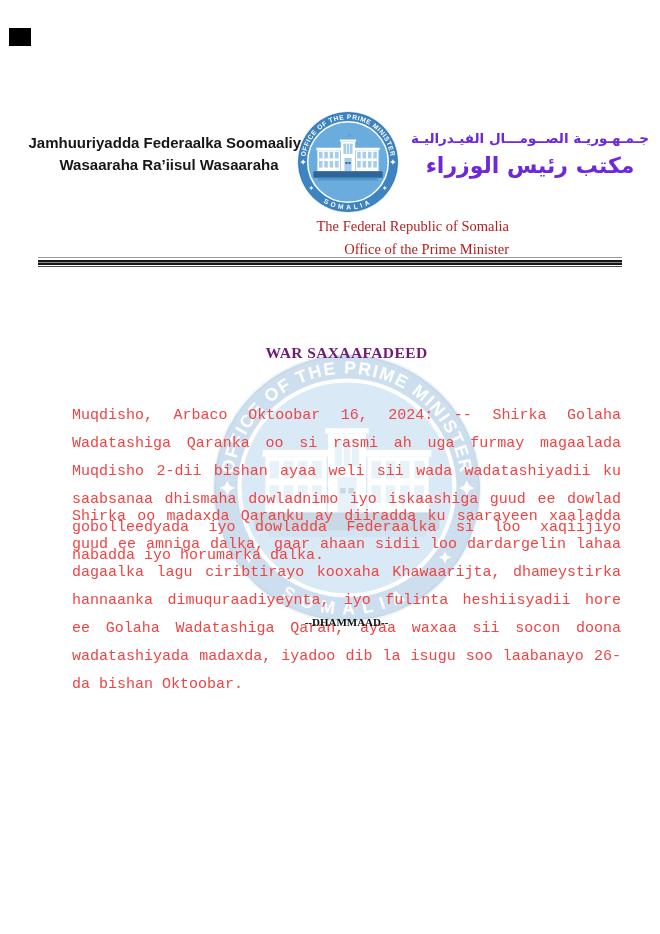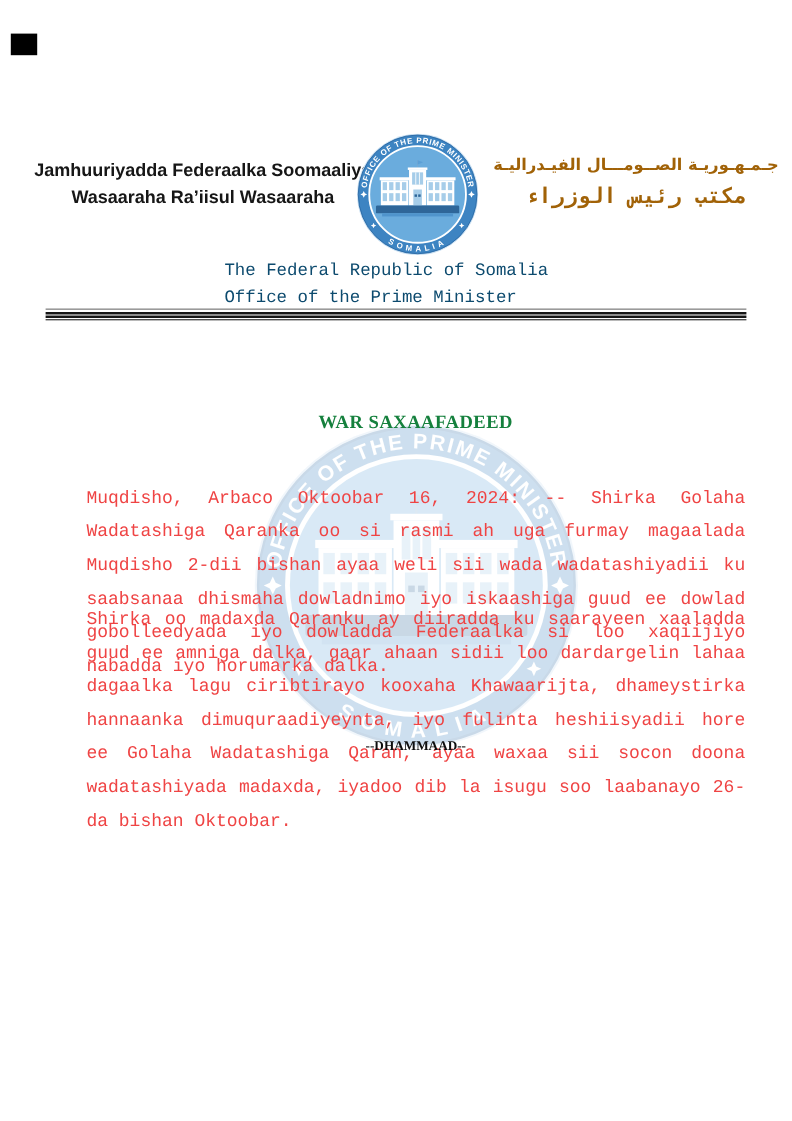--- a/index.html
+++ b/index.html
@@ -23,29 +23,29 @@
     font-family:"Liberation Sans", sans-serif;
     font-weight:bold;font-size:15px;line-height:22px;color:#161616;
   }
   .seal-header{
     position:absolute;left:297px;top:111px;width:102px;height:102px;
   }
   .arabic-title{
     position:absolute;left:408px;top:126px;width:244px;
     text-align:center;direction:rtl;
     font-family:"DejaVu Sans", sans-serif;
-    font-weight:bold;color:#a16207;
+    font-weight:bold;color:#6d28d9;
   }
   .arabic-line1{font-size:13.5px;line-height:25px;}
-  .arabic-line2{font-size:18px;line-height:29px;font-family:Liberation Mono, monospace;}
+  .arabic-line2{font-size:22px;line-height:29px;}
   .english-title{
     position:absolute;left:187px;top:215px;width:322px;
-    text-align:left;
-    font-family:Liberation Mono, monospace;
-    font-weight:500;font-size:14.5px;line-height:22.5px;color:#0c4a6e;
+    text-align:right;
+    font-family:Liberation Serif, serif;
+    font-weight:500;font-size:14.5px;line-height:22.5px;color:#b91c1c;
   }
   .header-divider{
     position:absolute;left:38px;top:257px;width:584px;height:10px;
     background:linear-gradient(to bottom,
       #9a9a9a 0,#9a9a9a 1px,
       #ffffff 1px,#ffffff 3px,
       #161616 3px,#161616 5px,
       #8c8c8c 5px,#8c8c8c 6px,
       #161616 6px,#161616 8px,
       #ffffff 8px,#ffffff 9px,
@@ -53,21 +53,21 @@
   }
   
   .seal-watermark{
     position:absolute;left:211px;top:352px;width:272px;height:272px;
     opacity:0.25;
   }
   
   .body-block{position:absolute;left:72px;width:549px;}
   .pr-title{
     top:344px;text-align:center;
-    font-weight:bold;font-size:15.5px;letter-spacing:0.4px;color:#15803d;
+    font-weight:bold;font-size:15.5px;letter-spacing:0.4px;color:#701a75;
   }
   .pr-par{
     font-size:15px;line-height:28px;
     text-align:justify;text-justify:inter-word;color:#ef4444;font-family:Liberation Mono, monospace;
   }
   .pr-par1{top:402px;}
   .pr-par2{top:503px;}
   .pr-closing{
     top:616px;text-align:center;
     font-weight:bold;font-size:11px;color:#0e0e0e;

